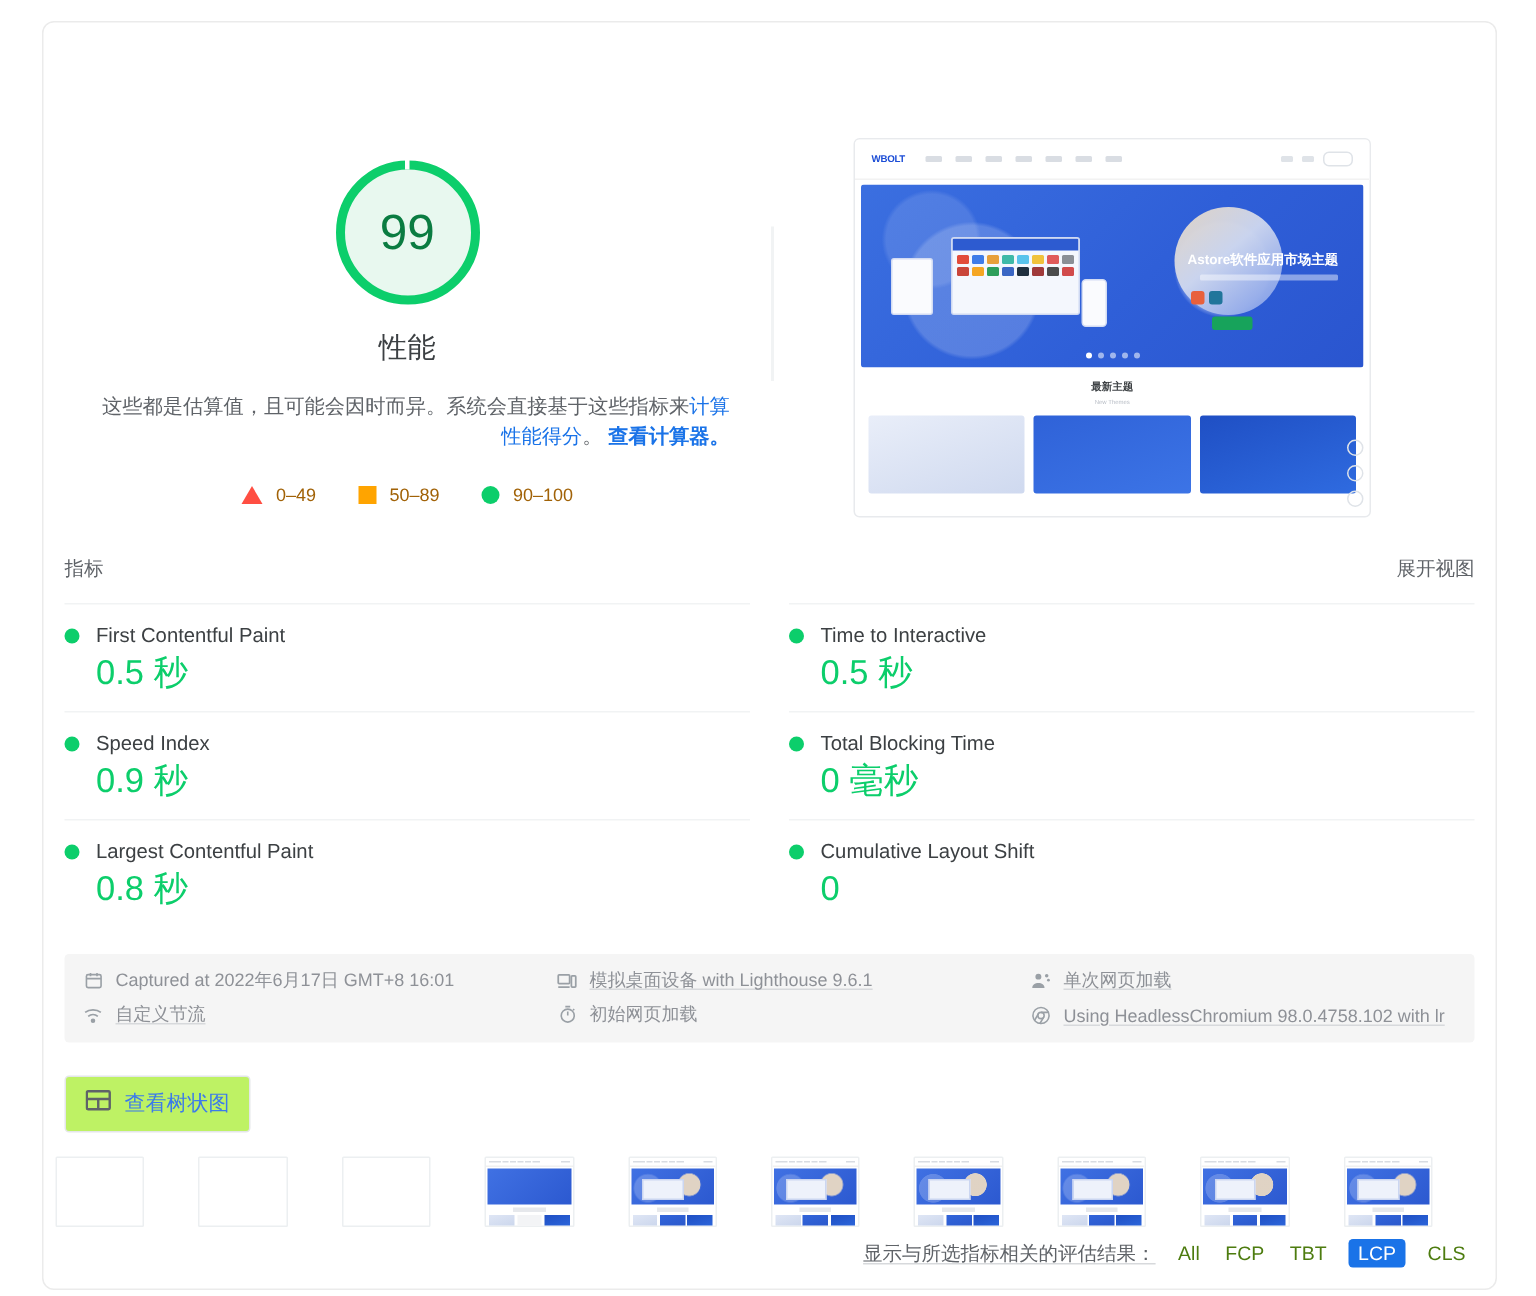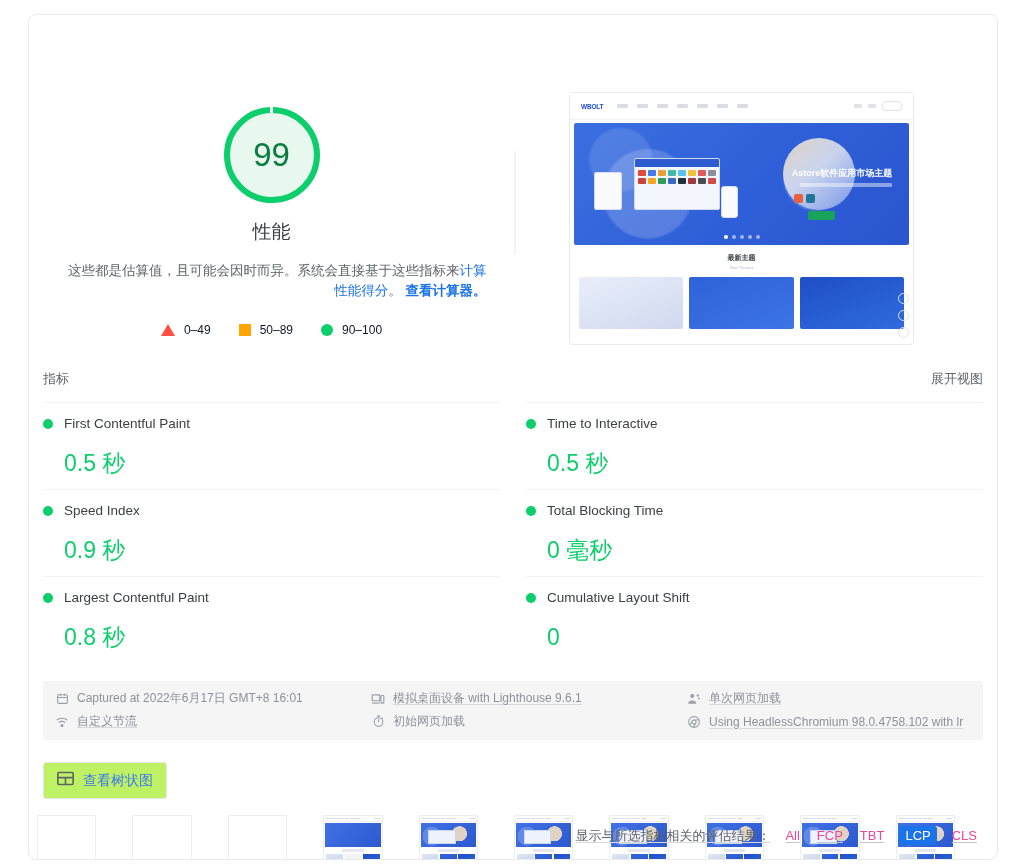--- a/index.html
+++ b/index.html
@@ -73,21 +73,21 @@
   }
   .gauge-desc a{color:#1a73e8;text-decoration:none;}
   .gauge-desc a.bold{font-weight:bold;}
   .legend{
     margin-top:22px;
     display:flex;
     justify-content:center;
     align-items:center;
     gap:28px;
     font-size:12px;
-    color:#0f172a;
+    color:#a16207;
   }
   .legend-item{display:flex;align-items:center;gap:9px;}
   .sw-triangle{
     width:0;height:0;
     border-left:7px solid transparent;
     border-right:7px solid transparent;
     border-bottom:12px solid #ff4e42;
   }
   .sw-square{width:12px;height:12px;background:#ffa400;}
   .sw-circle{width:12px;height:12px;border-radius:50%;background:#0cce6b;}
@@ -228,21 +228,21 @@
     border-top:1px solid #f1f3f4;
     padding:13px 0 12px 0;
   }
   .metric-head{display:flex;align-items:center;gap:11px;}
   .metric-dot{
     width:10px;height:10px;border-radius:50%;
     background:#0cce6b;flex:none;
   }
   .metric-name{font-size:13.5px;color:#3c4043;}
   .metric-value{
-    margin-left:21px;margin-top:18px;
+    margin-left:21px;margin-top:3px;
     font-size:23px;color:#0cce6b;line-height:28px;
   }
 
   
   .env{
     margin:18px 14px 0;
     background:#f5f5f5;
     border-radius:3px;
     padding:9px 12px 10px;
     display:grid;
@@ -309,22 +309,22 @@
 
   
   .filter-row{
     position:absolute;
     right:18px;bottom:14px;
     display:flex;align-items:center;gap:13px;
     font-size:13px;color:#5f6368;
   }
   .filter-label{text-decoration:underline;text-decoration-color:#d7d9dc;text-underline-offset:2px;}
   .chip{
-    text-decoration:underline;text-decoration-color:#c3c6ca;text-underline-offset:2px;
-    color:#ec4899;cursor:pointer;padding:1px 2px;
+    text-decoration-color:#c3c6ca;text-underline-offset:2px;
+    color:#4d7c0f;cursor:pointer;padding:1px 2px;
   }
   .chip.active{
     background:#1a73e8;color:#fff;border-radius:3px;
     padding:2px 6px;text-decoration:none;
   }
 </style>
 </head>
 <body>
 
 <div class="report-card">

